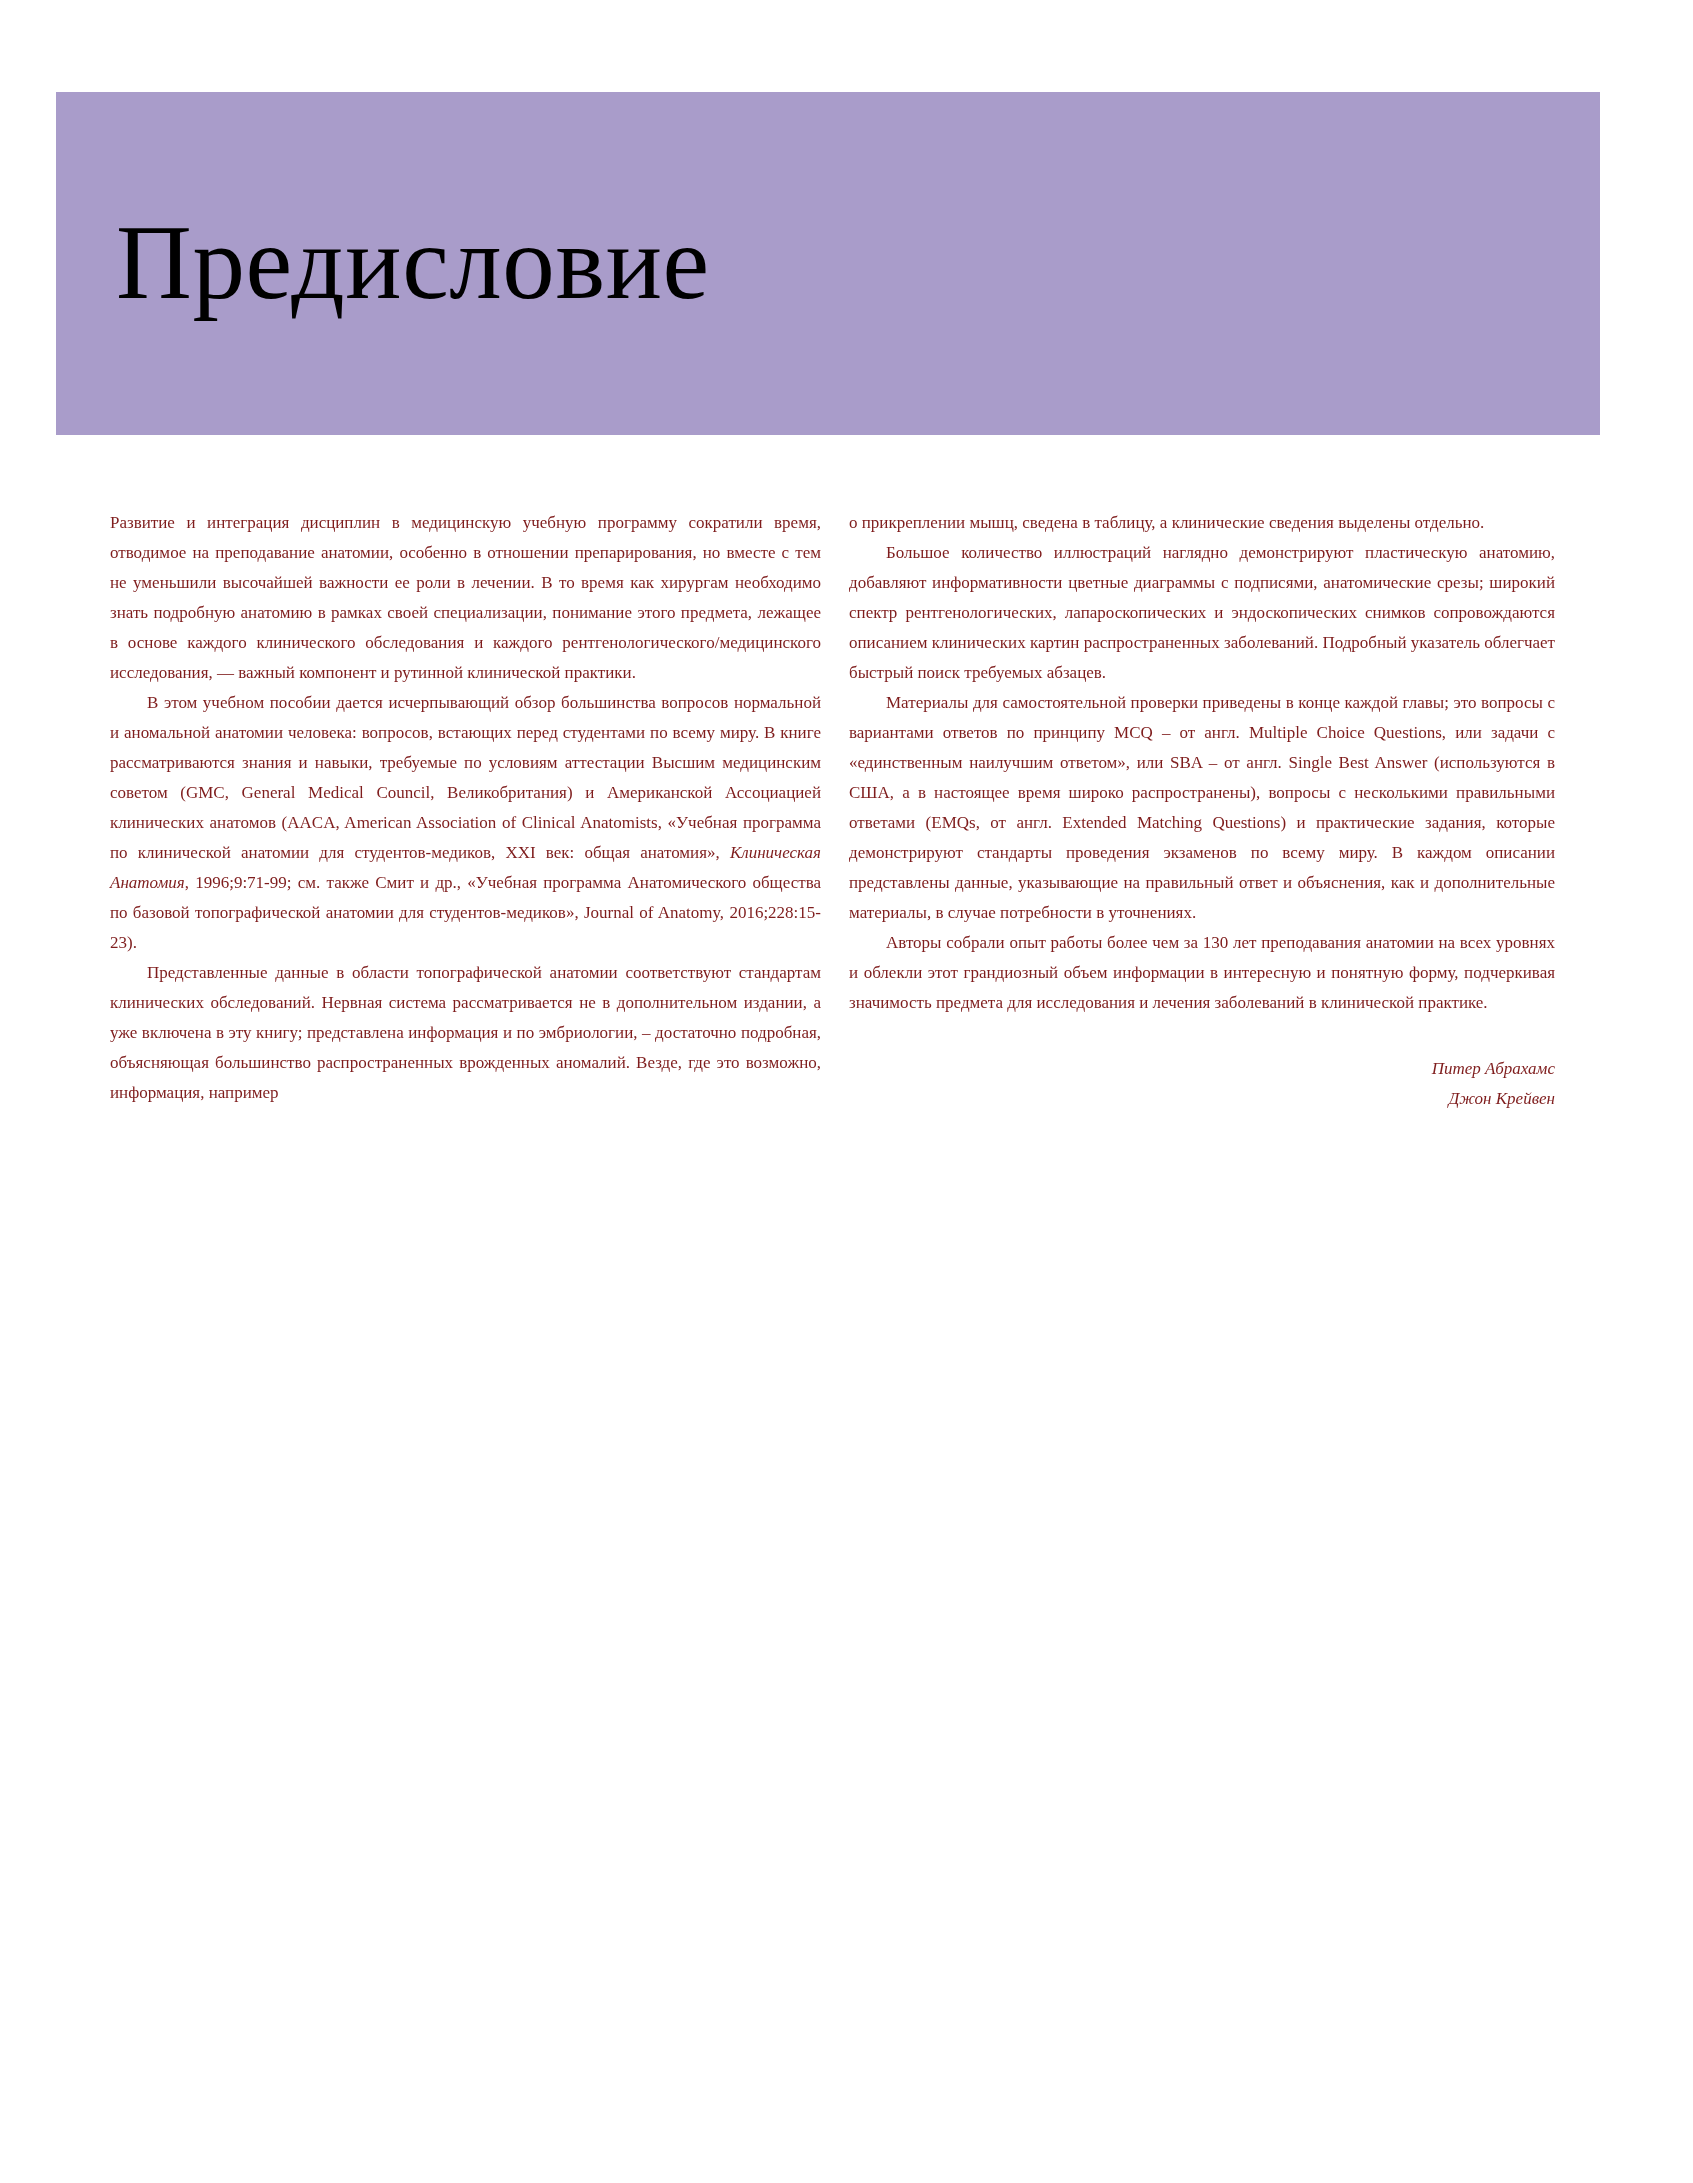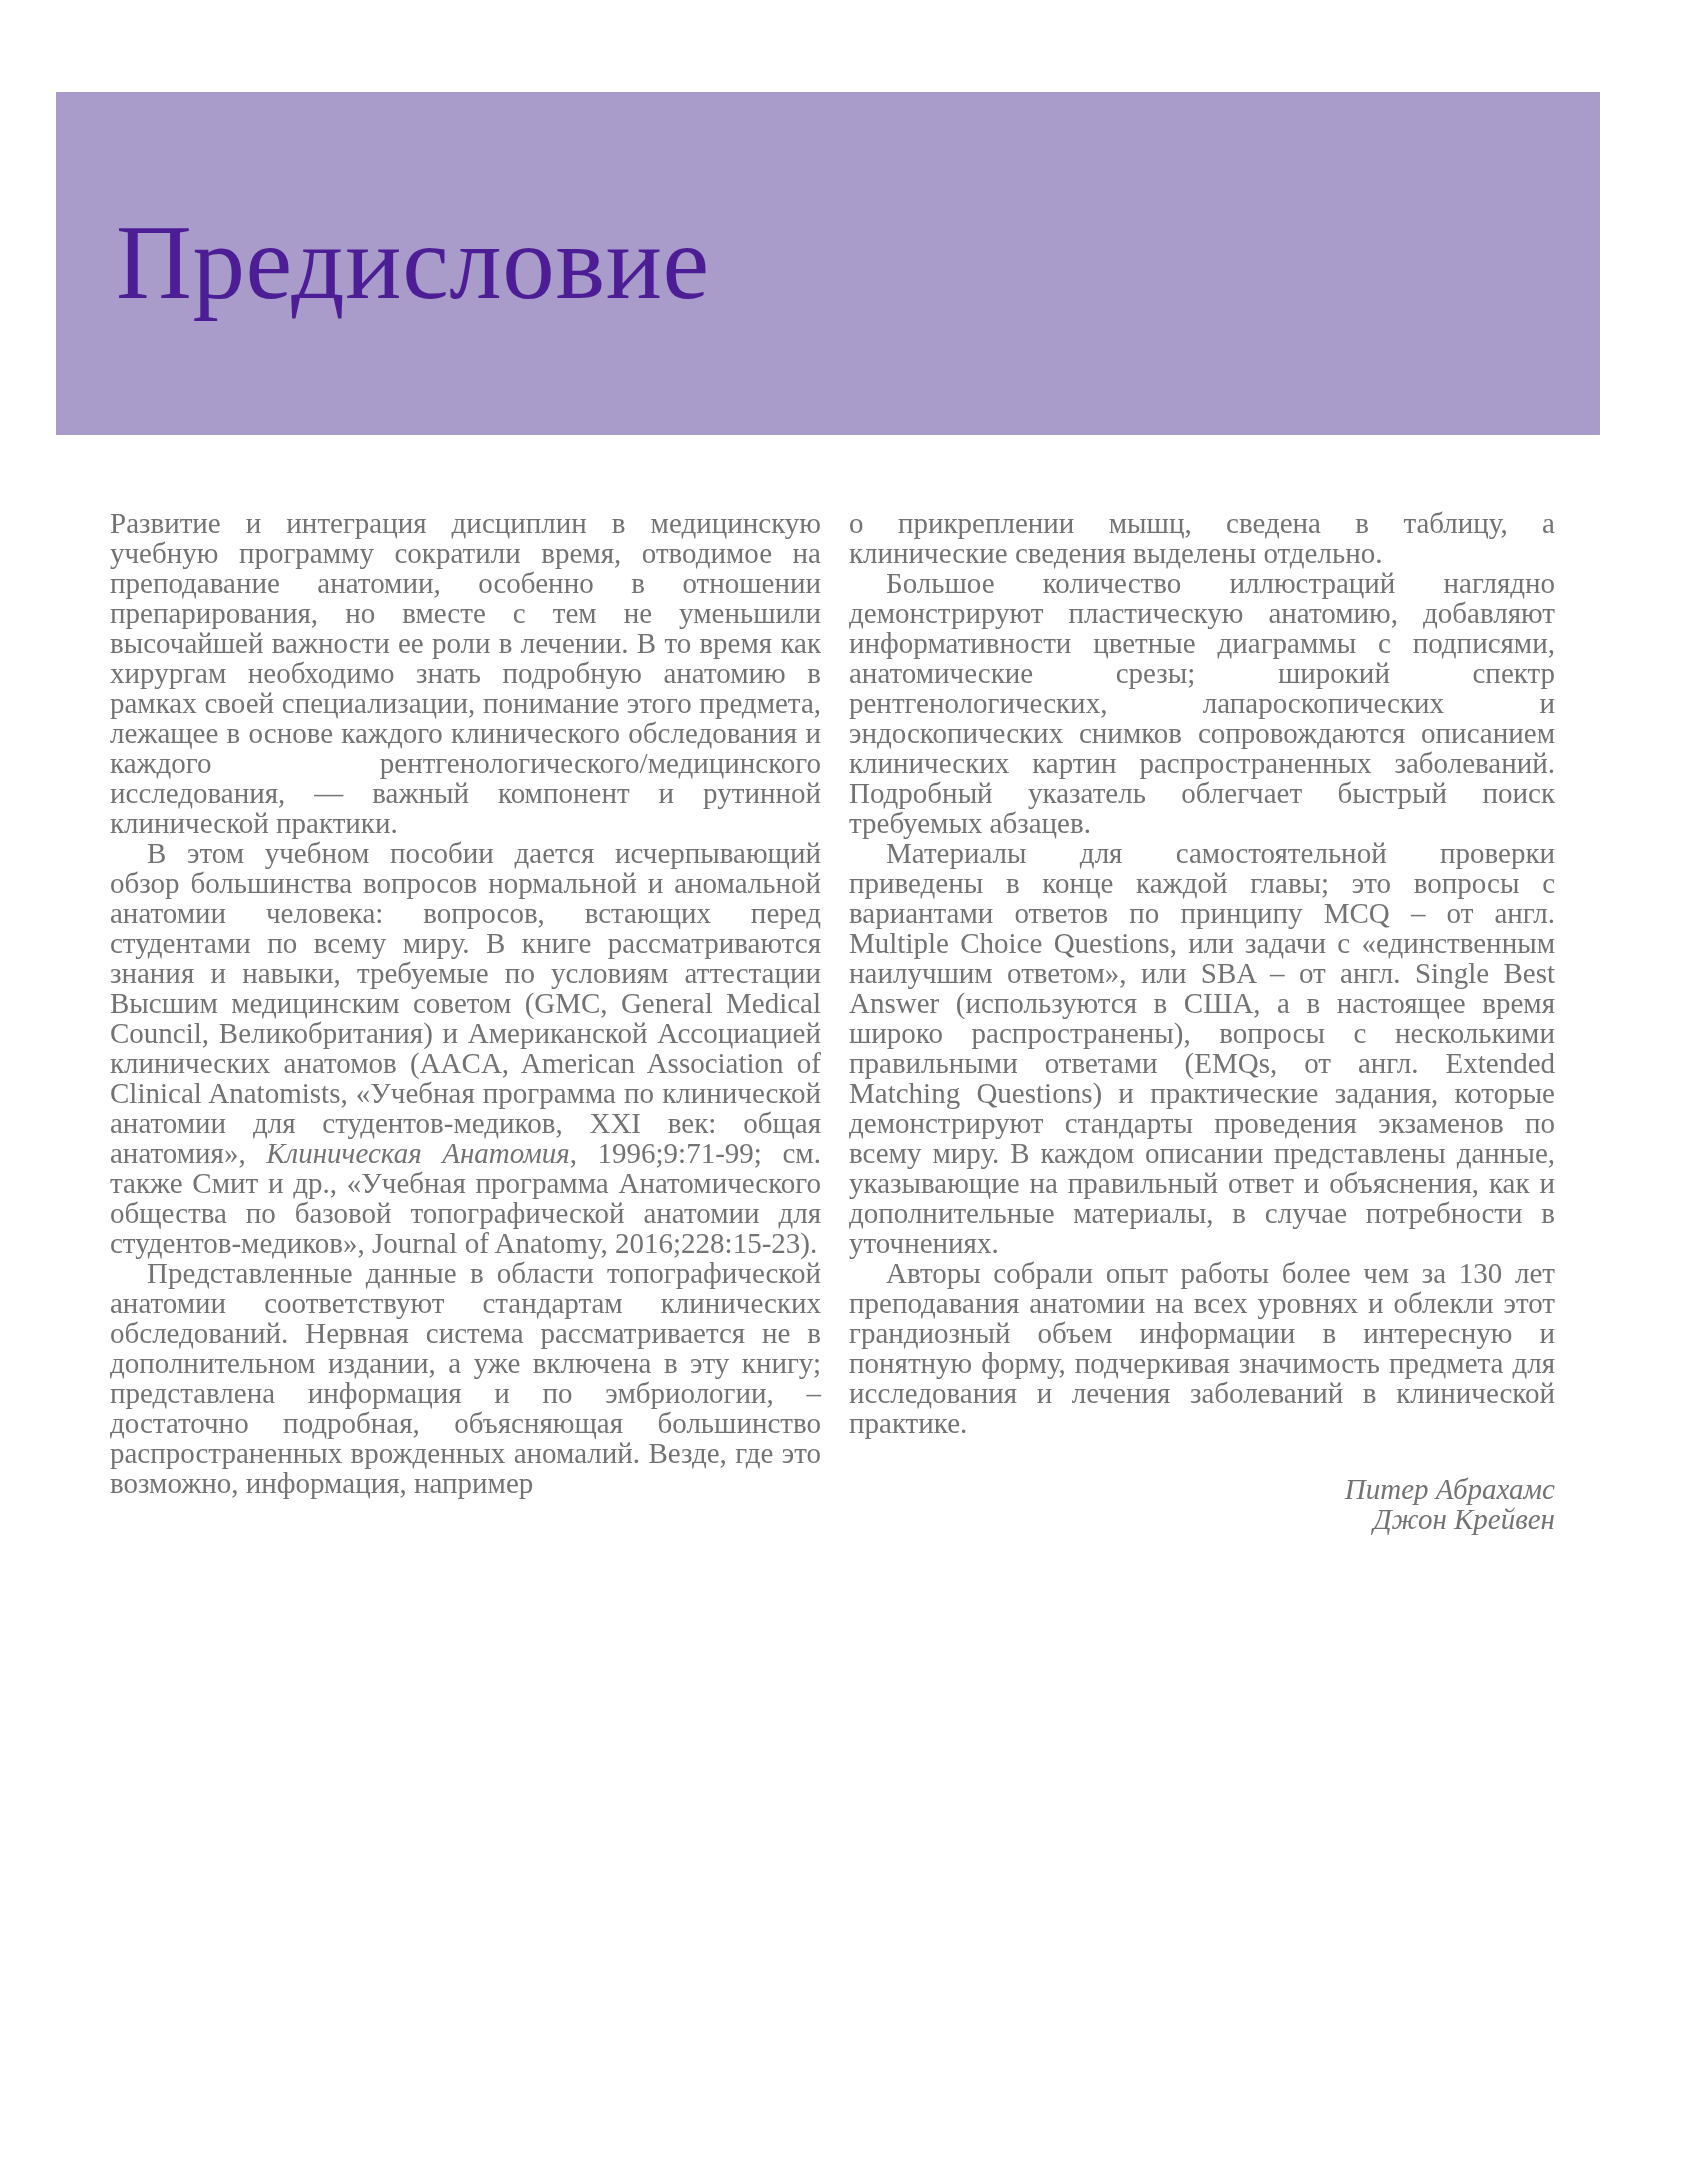--- a/index.html
+++ b/index.html
@@ -28,30 +28,30 @@
   }
   .banner-title {
     position: absolute;
     left: 60px;
     top: 113px;
     margin: 0;
     font-size: 105px;
     line-height: 1.1;
     font-weight: 400;
     letter-spacing: 0.6px;
-    color: #4c1d95;
+    color: #000000;
     white-space: nowrap;
   }
   .col {
     position: absolute;
     top: 508px;
     text-align: justify;
-    font-size: 29px;
+    font-size: 17px;
     line-height: 30px;
-    color: #737373;
+    color: #7f1d1d;
     hyphens: none;
   }
   .col-left  { left: 110px;  width: 711px; }
   .col-right { left: 849px; width: 706px; }
   .col p { margin: 0; padding: 0; }
   .col p.indent { text-indent: 37px; }
   .signatures {
     margin-top: 36px;
     text-align: right;
     font-style: italic;

